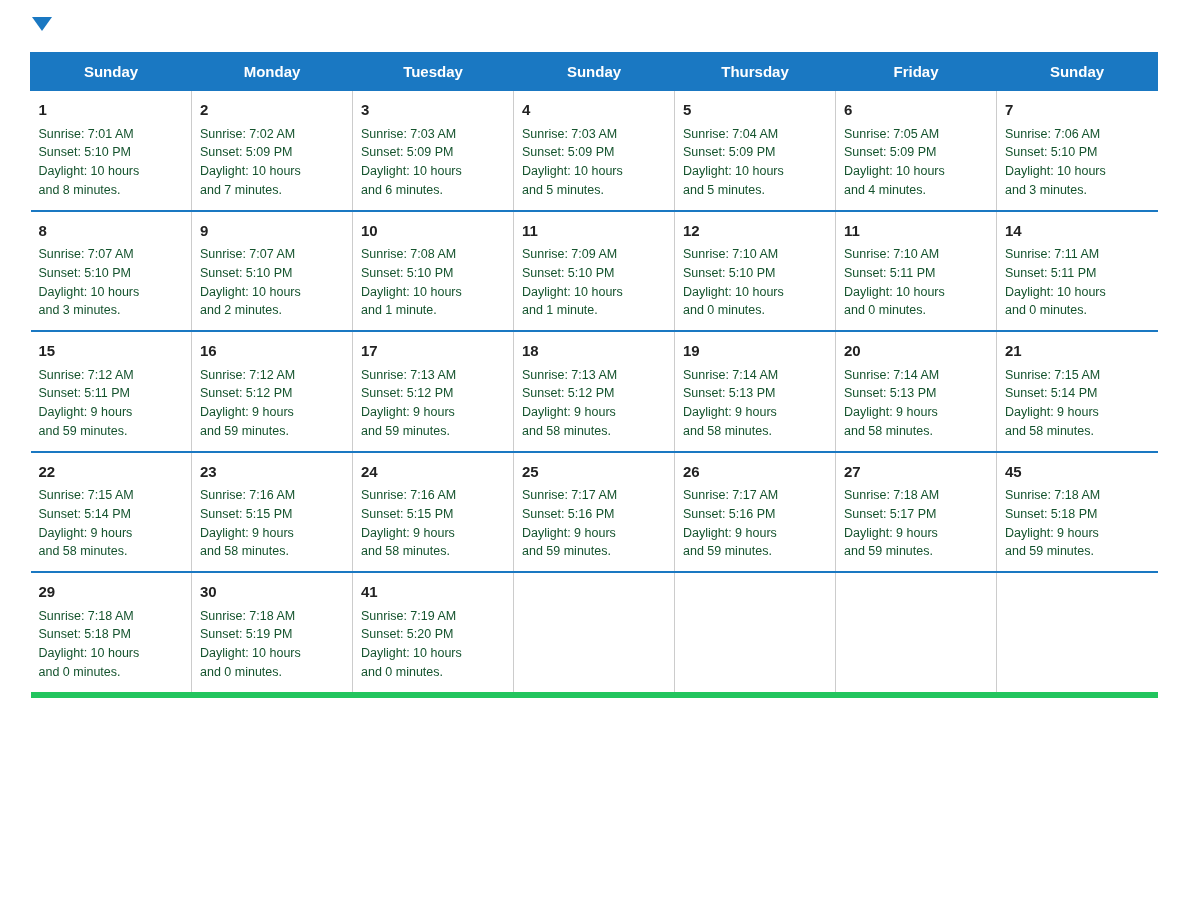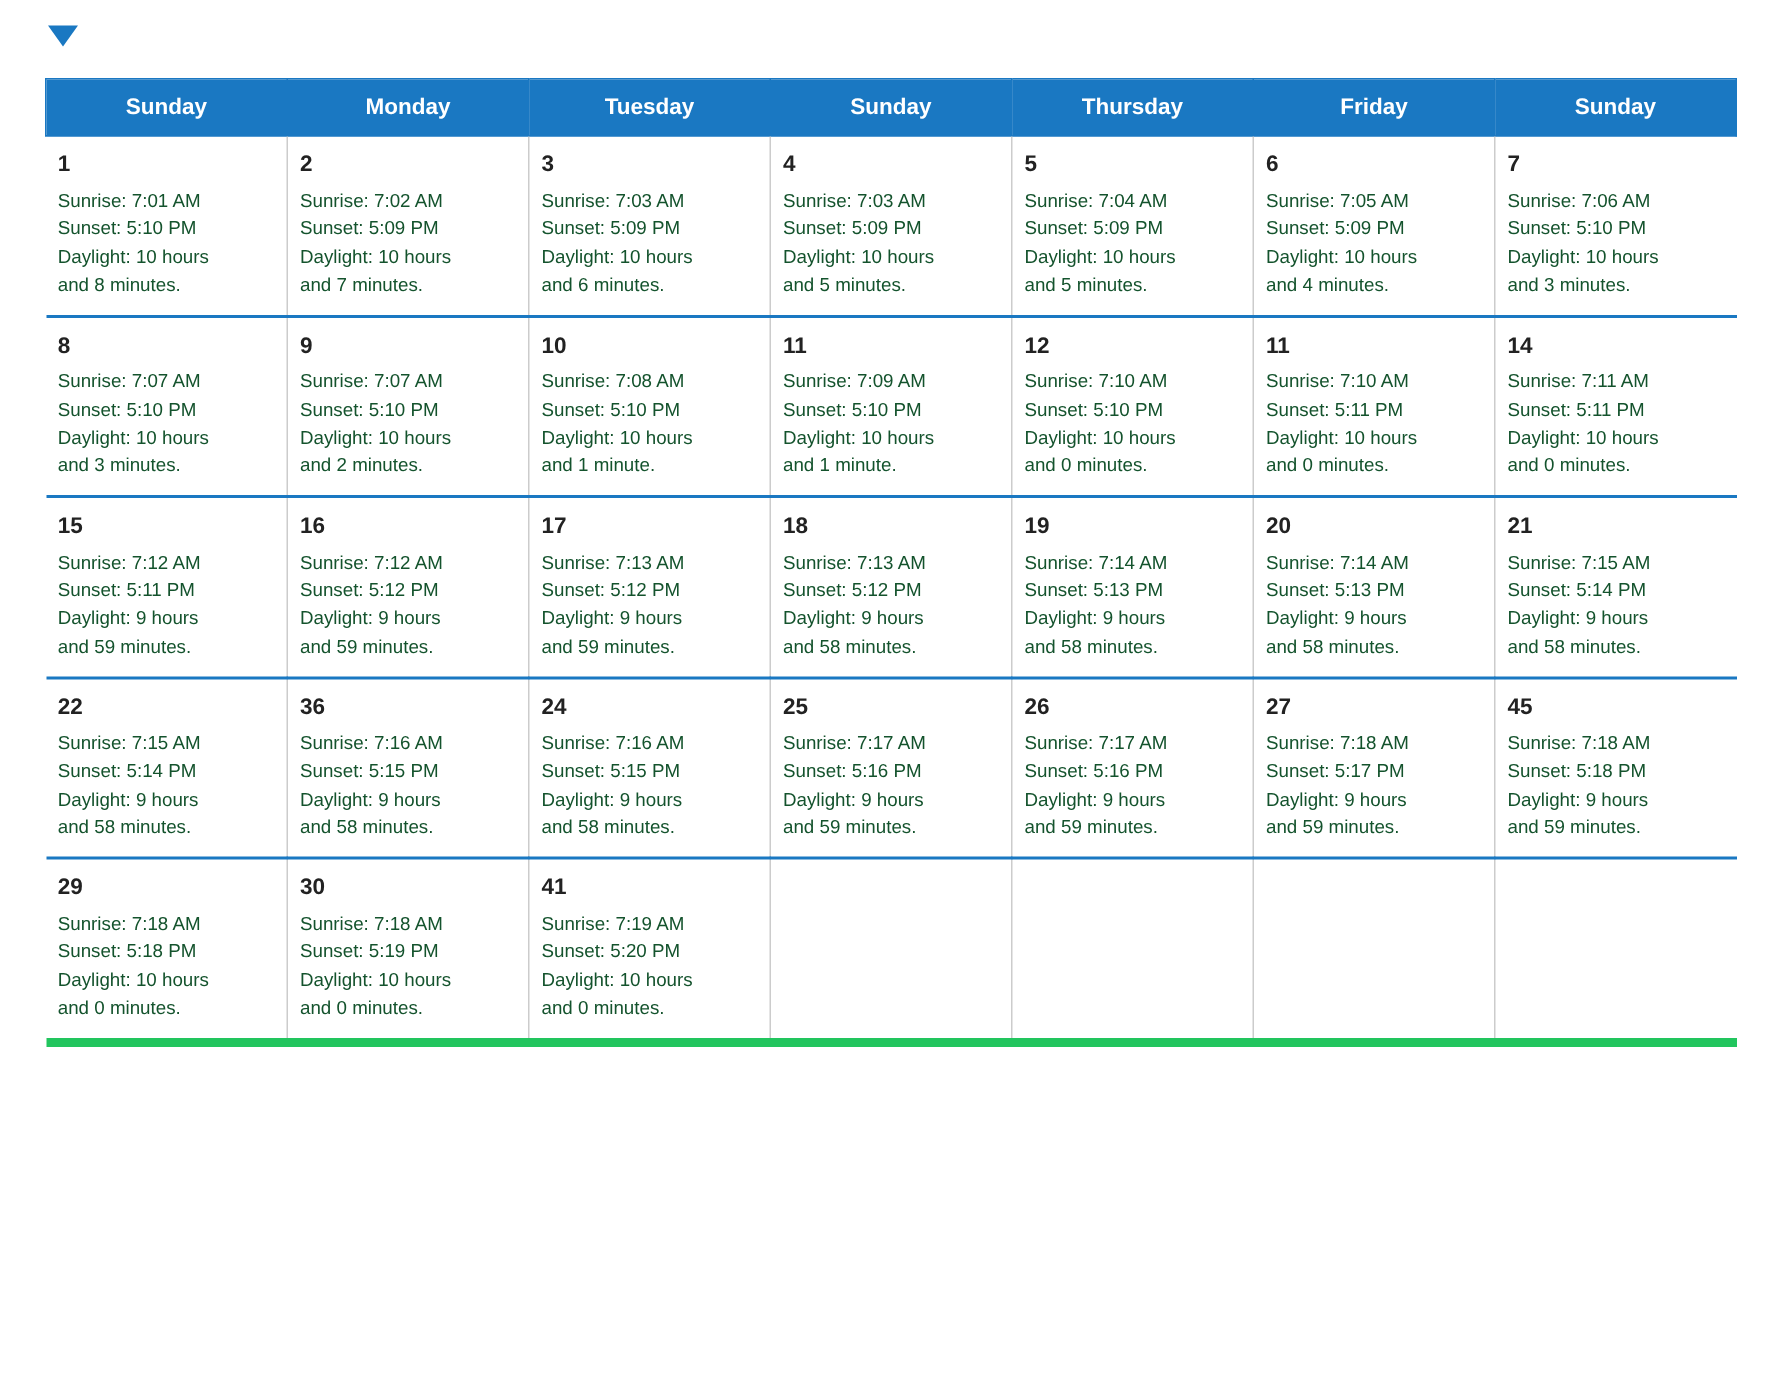--- a/index.html
+++ b/index.html
@@ -162,21 +162,21 @@
         <td><span class="day-number">15</span><span class="day-info">Sunrise: 7:12 AM<br>Sunset: 5:11 PM<br>Daylight: 9 hours<br>and 59 minutes.</span></td>
         <td><span class="day-number">16</span><span class="day-info">Sunrise: 7:12 AM<br>Sunset: 5:12 PM<br>Daylight: 9 hours<br>and 59 minutes.</span></td>
         <td><span class="day-number">17</span><span class="day-info">Sunrise: 7:13 AM<br>Sunset: 5:12 PM<br>Daylight: 9 hours<br>and 59 minutes.</span></td>
         <td><span class="day-number">18</span><span class="day-info">Sunrise: 7:13 AM<br>Sunset: 5:12 PM<br>Daylight: 9 hours<br>and 58 minutes.</span></td>
         <td><span class="day-number">19</span><span class="day-info">Sunrise: 7:14 AM<br>Sunset: 5:13 PM<br>Daylight: 9 hours<br>and 58 minutes.</span></td>
         <td><span class="day-number">20</span><span class="day-info">Sunrise: 7:14 AM<br>Sunset: 5:13 PM<br>Daylight: 9 hours<br>and 58 minutes.</span></td>
         <td><span class="day-number">21</span><span class="day-info">Sunrise: 7:15 AM<br>Sunset: 5:14 PM<br>Daylight: 9 hours<br>and 58 minutes.</span></td>
       </tr>
       <tr>
         <td><span class="day-number">22</span><span class="day-info">Sunrise: 7:15 AM<br>Sunset: 5:14 PM<br>Daylight: 9 hours<br>and 58 minutes.</span></td>
-        <td><span class="day-number">36</span><span class="day-info">Sunrise: 7:16 AM<br>Sunset: 5:15 PM<br>Daylight: 9 hours<br>and 58 minutes.</span></td>
+        <td><span class="day-number">23</span><span class="day-info">Sunrise: 7:16 AM<br>Sunset: 5:15 PM<br>Daylight: 9 hours<br>and 58 minutes.</span></td>
         <td><span class="day-number">24</span><span class="day-info">Sunrise: 7:16 AM<br>Sunset: 5:15 PM<br>Daylight: 9 hours<br>and 58 minutes.</span></td>
         <td><span class="day-number">25</span><span class="day-info">Sunrise: 7:17 AM<br>Sunset: 5:16 PM<br>Daylight: 9 hours<br>and 59 minutes.</span></td>
         <td><span class="day-number">26</span><span class="day-info">Sunrise: 7:17 AM<br>Sunset: 5:16 PM<br>Daylight: 9 hours<br>and 59 minutes.</span></td>
         <td><span class="day-number">27</span><span class="day-info">Sunrise: 7:18 AM<br>Sunset: 5:17 PM<br>Daylight: 9 hours<br>and 59 minutes.</span></td>
         <td><span class="day-number">45</span><span class="day-info">Sunrise: 7:18 AM<br>Sunset: 5:18 PM<br>Daylight: 9 hours<br>and 59 minutes.</span></td>
       </tr>
       <tr>
         <td><span class="day-number">29</span><span class="day-info">Sunrise: 7:18 AM<br>Sunset: 5:18 PM<br>Daylight: 10 hours<br>and 0 minutes.</span></td>
         <td><span class="day-number">30</span><span class="day-info">Sunrise: 7:18 AM<br>Sunset: 5:19 PM<br>Daylight: 10 hours<br>and 0 minutes.</span></td>
         <td><span class="day-number">41</span><span class="day-info">Sunrise: 7:19 AM<br>Sunset: 5:20 PM<br>Daylight: 10 hours<br>and 0 minutes.</span></td>

